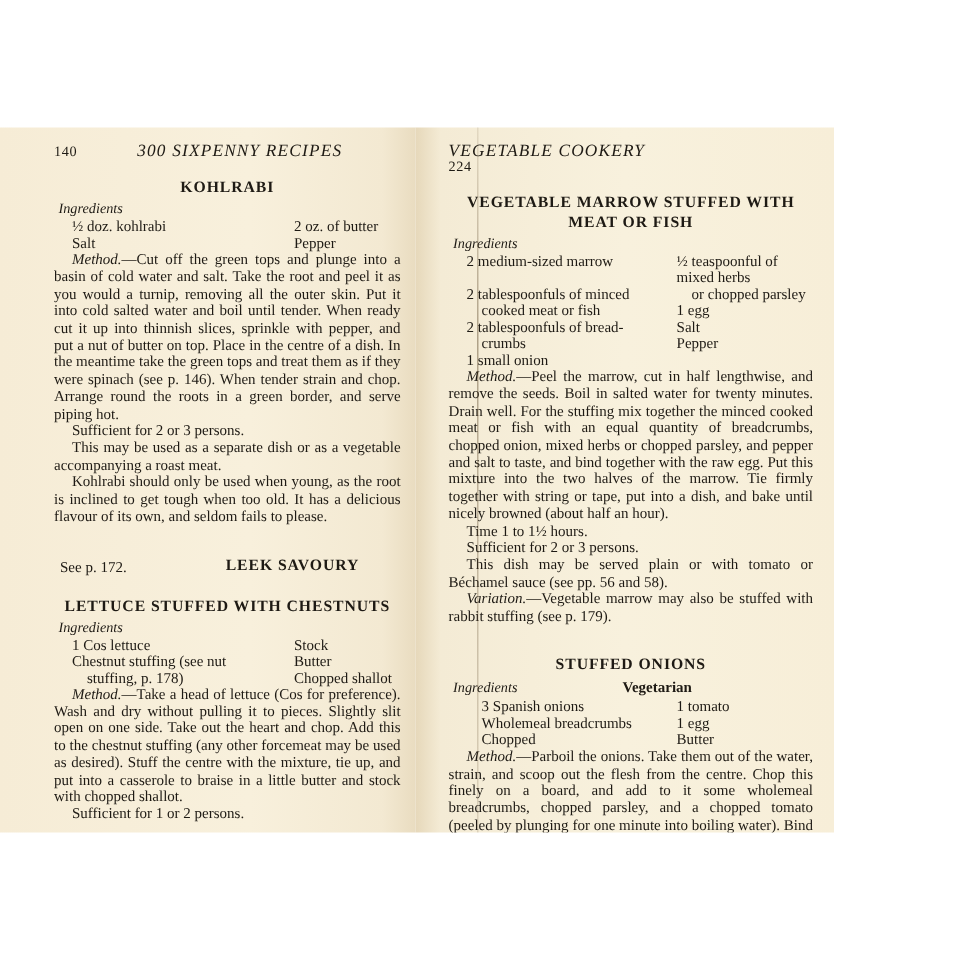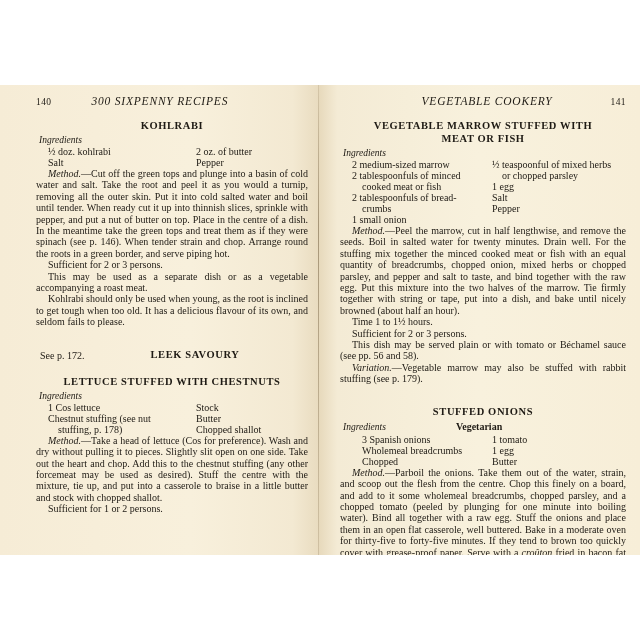--- a/index.html
+++ b/index.html
@@ -12,21 +12,21 @@
     height: 640px;
     position: relative;
     overflow: hidden;
     font-family: "Liberation Serif", "DejaVu Serif", serif;
     color: #1e1a14;
   }
   .spread {
     position: absolute;
     left: 0;
     top: 85px;
-    width: 640px;
+    width: 556px;
     height: 470px;
     display: flex;
     border-radius: 15px;
   }
   .page {
     position: relative;
     height: 100%;
     box-sizing: border-box;
     overflow: hidden;
   }
@@ -57,21 +57,21 @@
   }
   .running-head .folio {
     font-size: 9.5px;
   }
   .running-head .title {
     font-style: italic;
     font-size: 11.5px;
     letter-spacing: 0.8px;
   }
   .page-left .running-head .title { margin-left: 40px; }
-  .page-right .running-head { justify-content: flex-end; }
+  .page-right .running-head { justify-content: flex-end; flex-direction: column; }
   .page-right .running-head .title { margin-right: 58px; }
 
   .recipe-title {
     text-align: center;
     font-weight: bold;
     font-size: 10.5px;
     letter-spacing: 0.6px;
     line-height: 13px;
     margin: 2px 0 3px 0;
   }
@@ -180,21 +180,21 @@
       <div class="body-text">
         <p class="para"><span class="lead">Method.</span><span>—Take a head of lettuce (Cos for preference). Wash and dry without pulling it to pieces. Slightly slit open on one side. Take out the heart and chop. Add this to the chestnut stuffing (any other forcemeat may be used as desired). Stuff the centre with the mixture, tie up, and put into a casserole to braise in a little butter and stock with chopped shallot.</span></p>
         <p class="para">Sufficient for 1 or 2 persons.</p>
       </div>
     </div>
   </div>
 
   <div class="page page-right">
     <div class="running-head">
       <span class="title">VEGETABLE COOKERY</span>
-      <span class="folio">141</span>
+      <span class="folio">224</span>
     </div>
 
     <div>
       <div class="recipe-title">
         <div>VEGETABLE MARROW STUFFED WITH</div>
         <div>MEAT OR FISH</div>
       </div>
       <div class="ing-head">Ingredients</div>
       <div class="ingredients right-ingredients">
         <span class="cell">2 medium-sized marrow</span>

